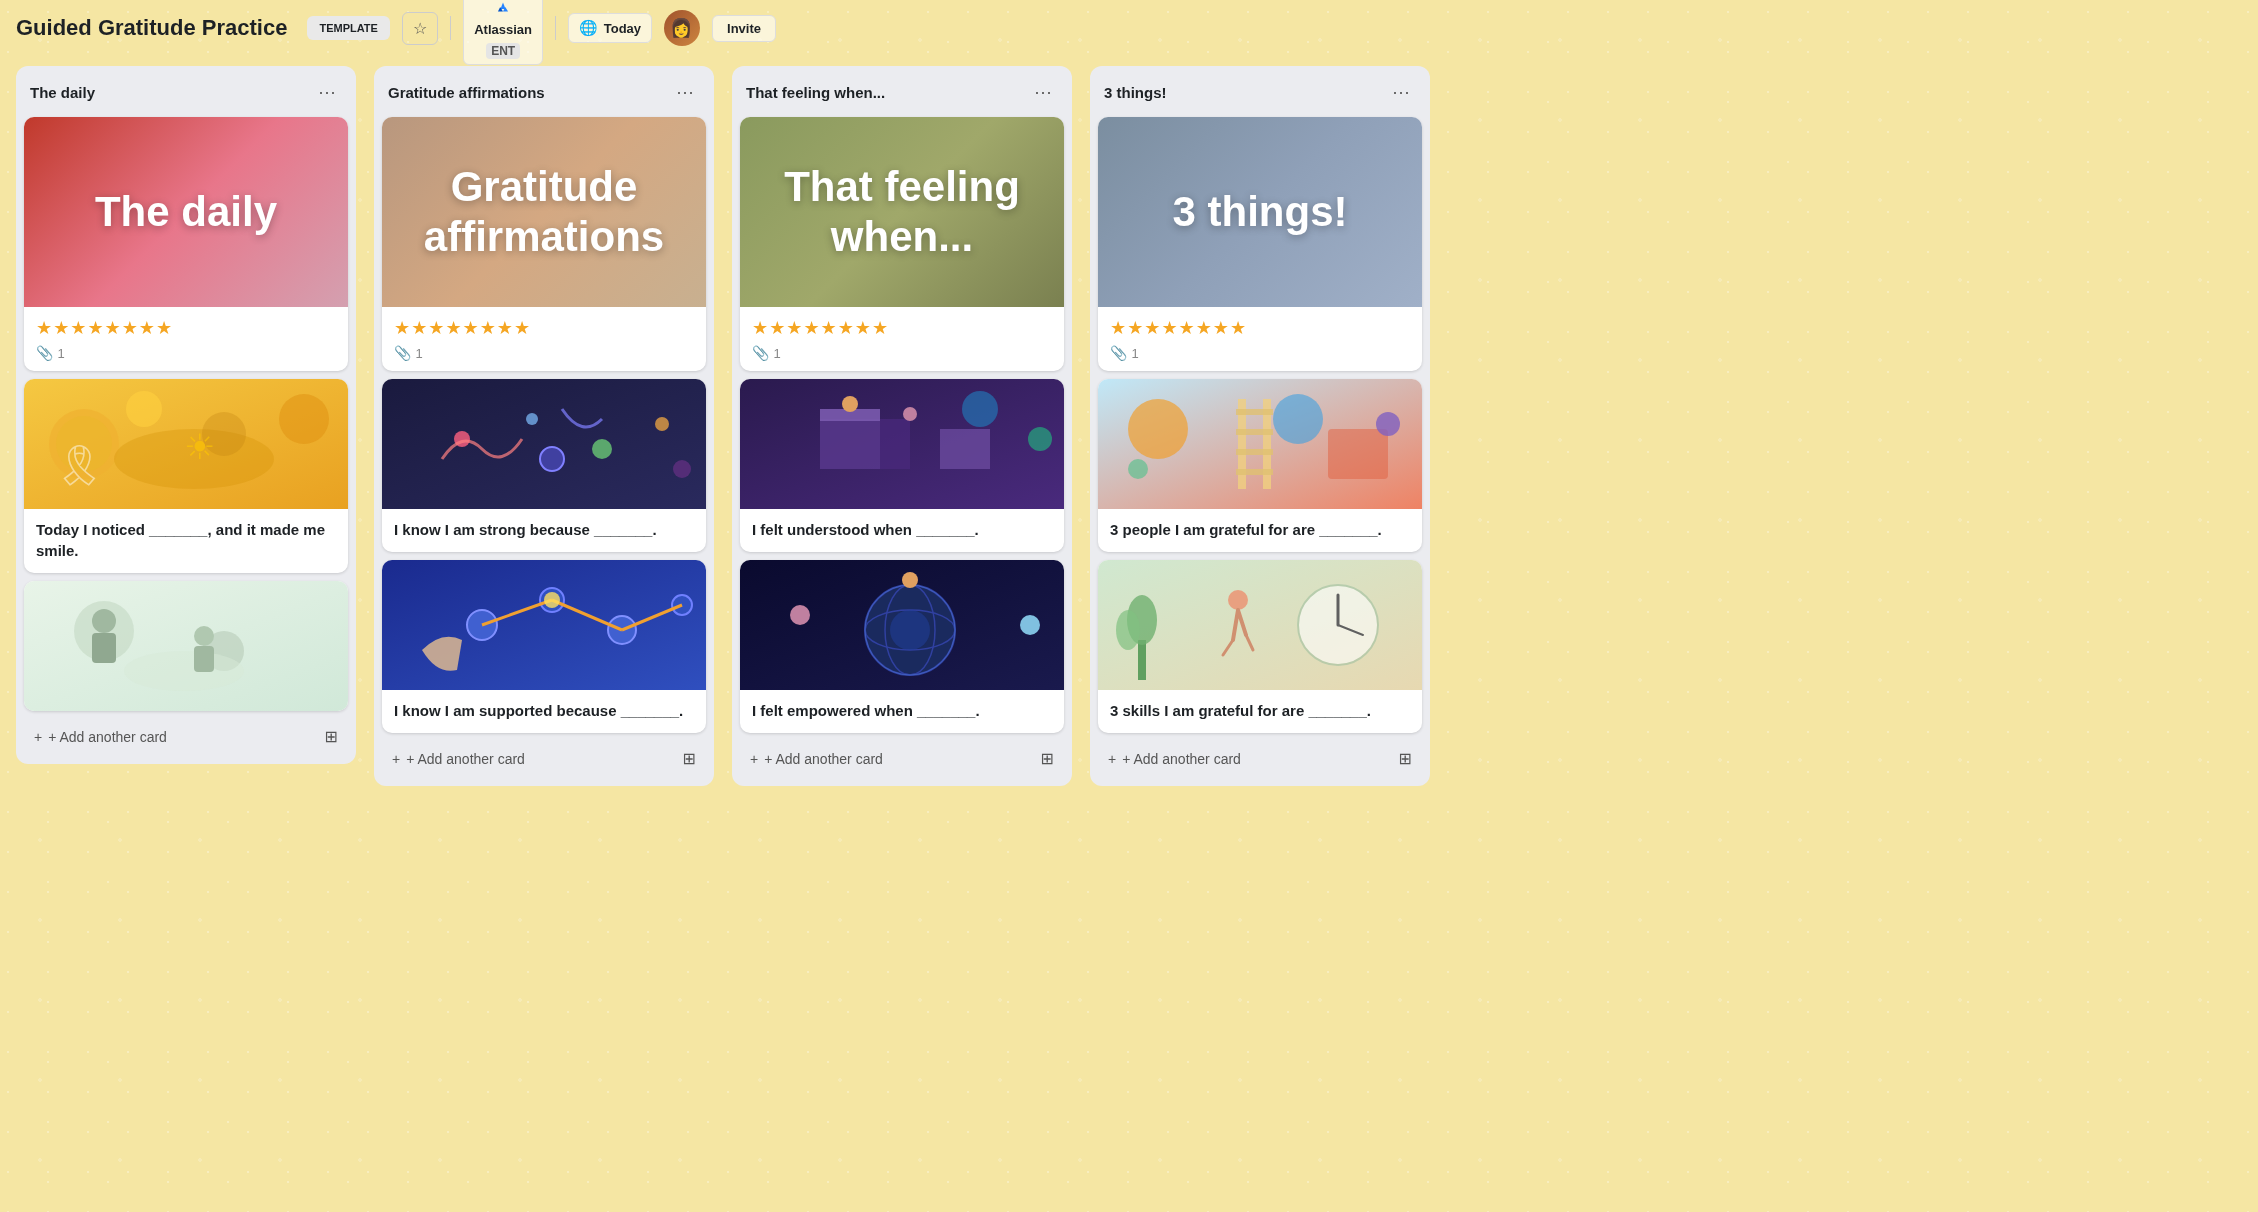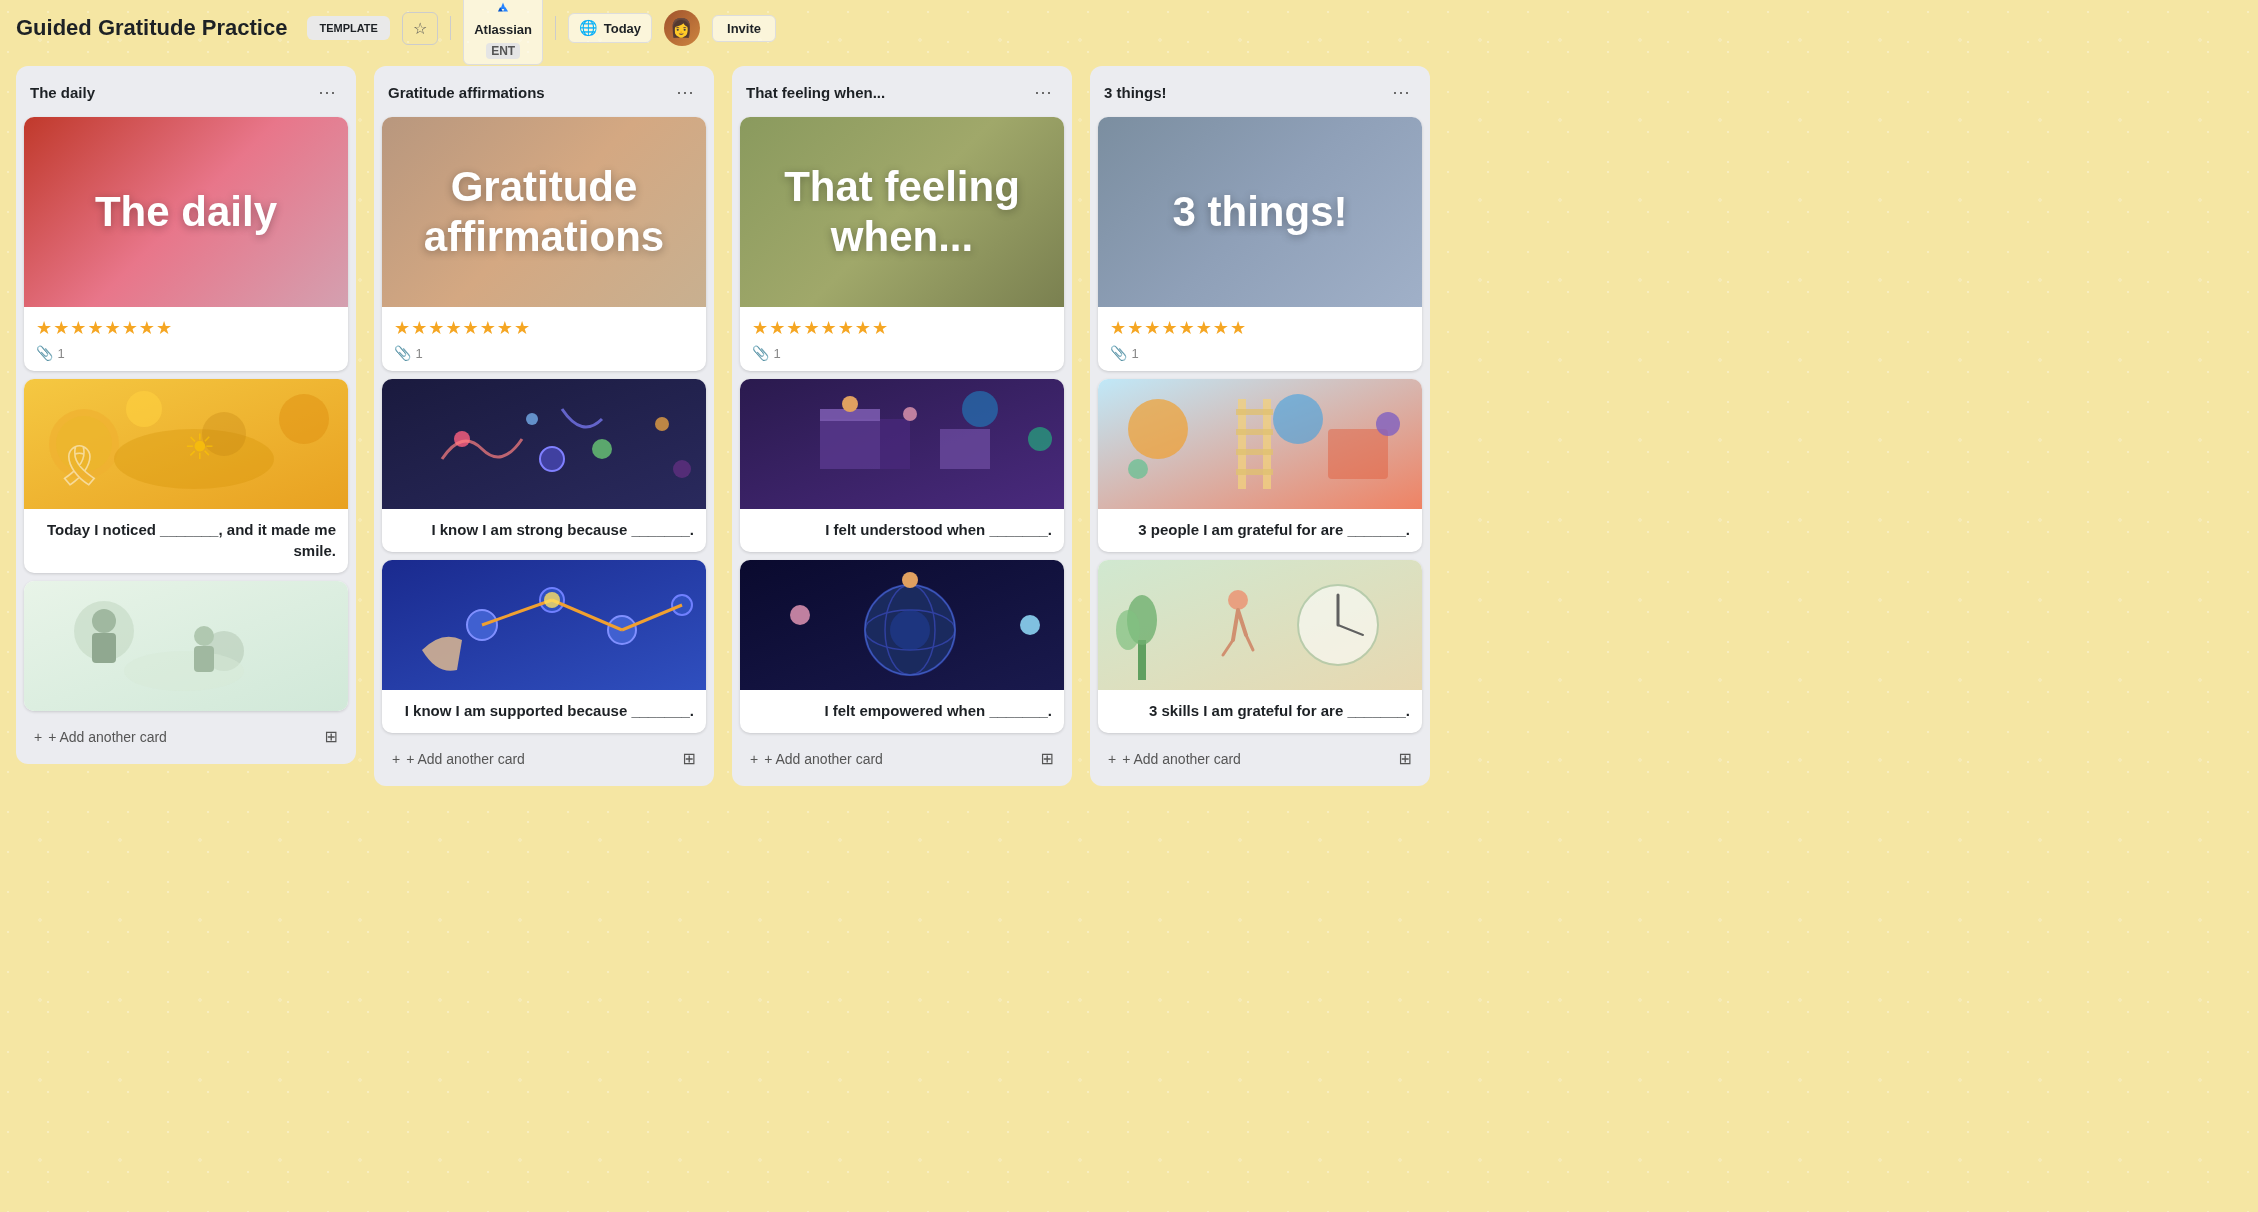--- a/index.html
+++ b/index.html
@@ -205,21 +205,20 @@
       display: flex;
       flex-direction: column;
     }
     .card-image {
       height: 130px;
       overflow: hidden;
       position: relative;
     }
     .card-text-body {
       padding: 10px 12px 12px;
-      text-align: right;
     }
     .card-text-body p {
       font-size: 15px;
       font-weight: 600;
       color: #1d2125;
       line-height: 1.4;
     }
 
     
     .add-card-btn {

